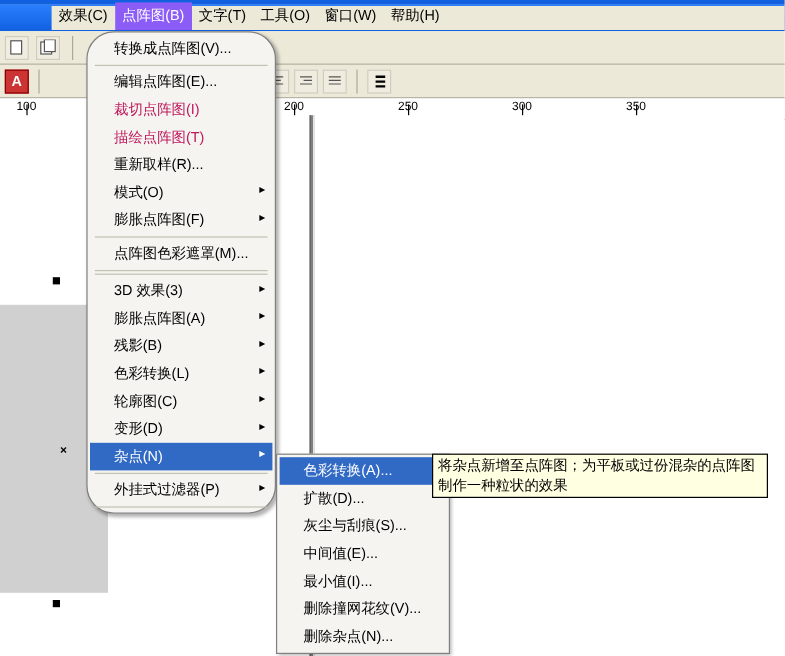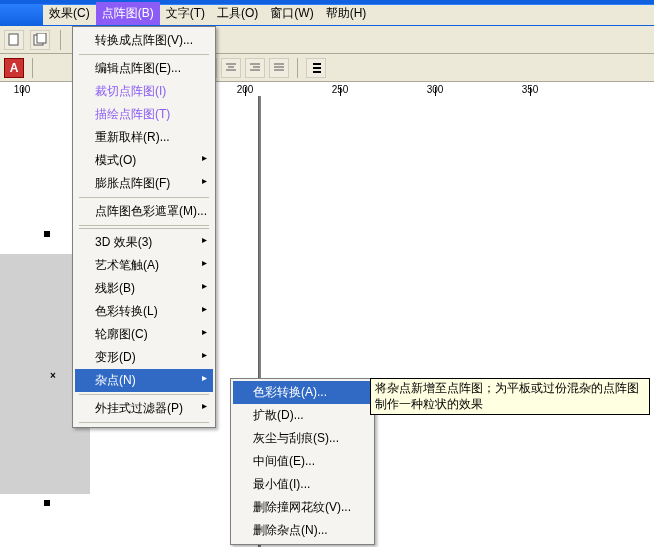--- a/index.html
+++ b/index.html
@@ -15,21 +15,21 @@
   .ruler-tick { position: absolute; bottom: 0; width: 1px; height: 8px; background: #000; }
   .ruler-tick.major { height: 12px; }
   .ruler-label { position: absolute; bottom: 4px; font-size: 10px; transform: translateX(-50%); }
   .canvas-area { position: absolute; left: 0; top: 96px; right: 0; bottom: 0; background: #fff; }
   .gray-shape { position: absolute; left: 0; top: 158px; width: 90px; height: 240px; background: #d0d0d0; }
   .black-handle { position: absolute; width: 6px; height: 6px; background: #000; }
   .x-mark { position: absolute; font-size: 10px; color: #000; font-weight: bold; }
   .divider-line { position: absolute; left: 258px; top: 0; width: 4px; bottom: 0; background: #808080; border-left: 1px solid #606060; border-right: 1px solid #fff; }
   .dropdown { position: absolute; background: #f5f4f0; border: 1px solid #808080; box-shadow: 2px 2px 3px rgba(0,0,0,0.3); padding: 2px; }
   .dd-item { padding: 3px 24px 3px 20px; cursor: default; white-space: nowrap; position: relative; color: #000; }
-  .dd-item.disabled { color: #8b5cf6; }
+  .dd-item.disabled { color: #be185d; }
   .dd-item.highlighted { background: #316ac5; color: #fff; }
   .dd-item.has-sub::after { content: "▸"; position: absolute; right: 6px; font-size: 10px; }
   .dd-sep { height: 1px; background: #c0c0b0; margin: 2px 4px; }
   .tooltip { position: absolute; background: #ffffe1; border: 1px solid #000; padding: 2px 4px; font-size: 12px; max-width: 280px; line-height: 1.3; }
   .vsep { width:1px; height:20px; background:#aca899; margin:0 4px; }
   .blue-strip { background:#1060e0; height:4px; width:100%; }
 </style>
 </head>
 <body>
 
@@ -119,48 +119,48 @@
 </div>
 
 <div class="canvas-area">
   <div class="divider-line"></div>
   <div class="black-handle" style="left:44px; top:135px"></div>
   <div class="gray-shape"></div>
   <span class="x-mark" style="left:50px; top:274px">×</span>
   <div class="black-handle" style="left:44px; top:404px"></div>
 </div>
 
-<div class="dropdown" style="left:72px; top:26px; width:144px;">
+<div class="dropdown" style="left:72px; top:26px; width:158px;border-radius:23px;">
   <div class="dd-item">转换成点阵图(V)...</div>
   <div class="dd-sep"></div>
   <div class="dd-item">编辑点阵图(E)...</div>
   <div class="dd-item disabled">裁切点阵图(I)</div>
   <div class="dd-item disabled">描绘点阵图(T)</div>
   <div class="dd-item">重新取样(R)...</div>
   <div class="dd-item has-sub">模式(O)</div>
   <div class="dd-item has-sub">膨胀点阵图(F)</div>
   <div class="dd-sep"></div>
   <div class="dd-item">点阵图色彩遮罩(M)...</div>
   <div class="dd-sep"></div>
   <div class="dd-sep"></div>
   <div class="dd-item has-sub">3D 效果(3)</div>
-  <div class="dd-item has-sub">艺术笔触(A)</div>
+  <div class="dd-item has-sub">膨胀点阵图(A)</div>
   <div class="dd-item has-sub">残影(B)</div>
   <div class="dd-item has-sub">色彩转换(L)</div>
   <div class="dd-item has-sub">轮廓图(C)</div>
   <div class="dd-item has-sub">变形(D)</div>
   <div class="dd-item has-sub highlighted">杂点(N)</div>
   <div class="dd-sep"></div>
   <div class="dd-item has-sub">外挂式过滤器(P)</div>
   <div class="dd-sep"></div>
 </div>
 
 <div class="dropdown" style="left:230px; top:378px; width:145px;">
   <div class="dd-item highlighted">色彩转换(A)...</div>
   <div class="dd-item">扩散(D)...</div>
   <div class="dd-item">灰尘与刮痕(S)...</div>
   <div class="dd-item">中间值(E)...</div>
   <div class="dd-item">最小值(I)...</div>
   <div class="dd-item">删除撞网花纹(V)...</div>
   <div class="dd-item">删除杂点(N)...</div>
 </div>
 
-<div class="tooltip" style="left:370px; top:378px;">将杂点新增至点阵图；为平板或过份混杂的点阵图制作一种粒状的效果</div>
+<div class="tooltip" style="left:360px; top:378px;">将杂点新增至点阵图；为平板或过份混杂的点阵图制作一种粒状的效果</div>
 
 </body></html>

